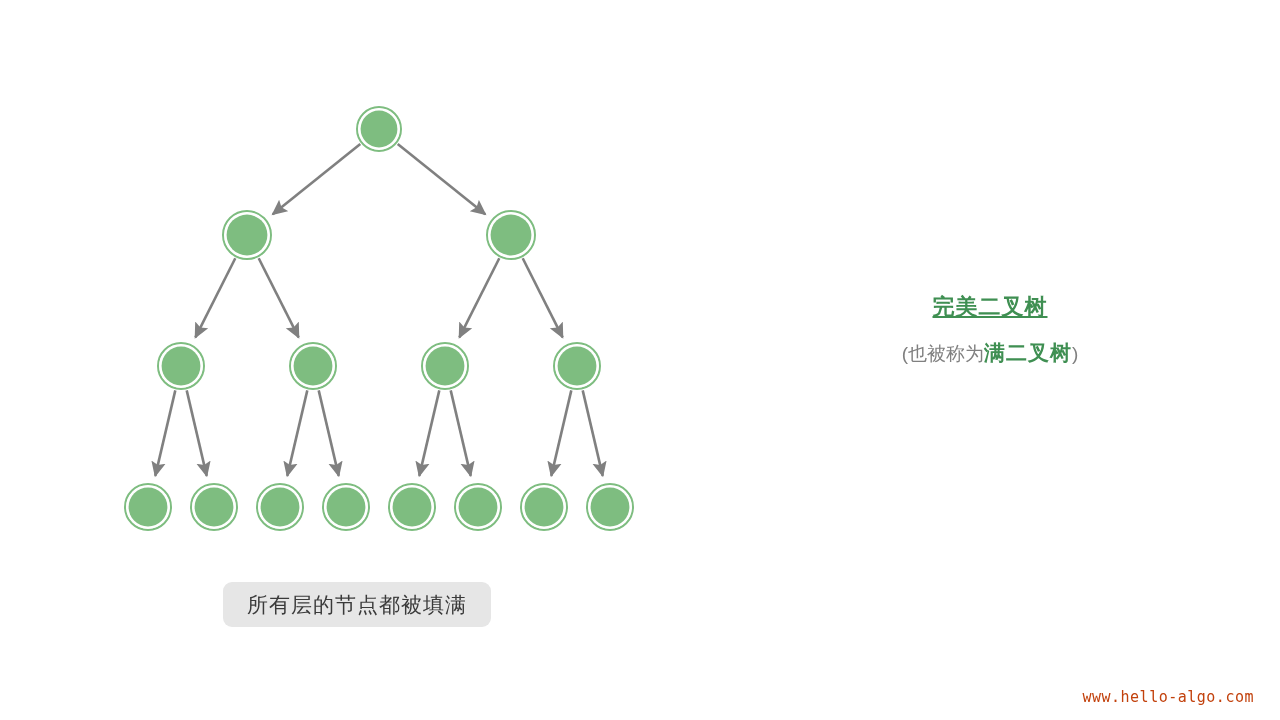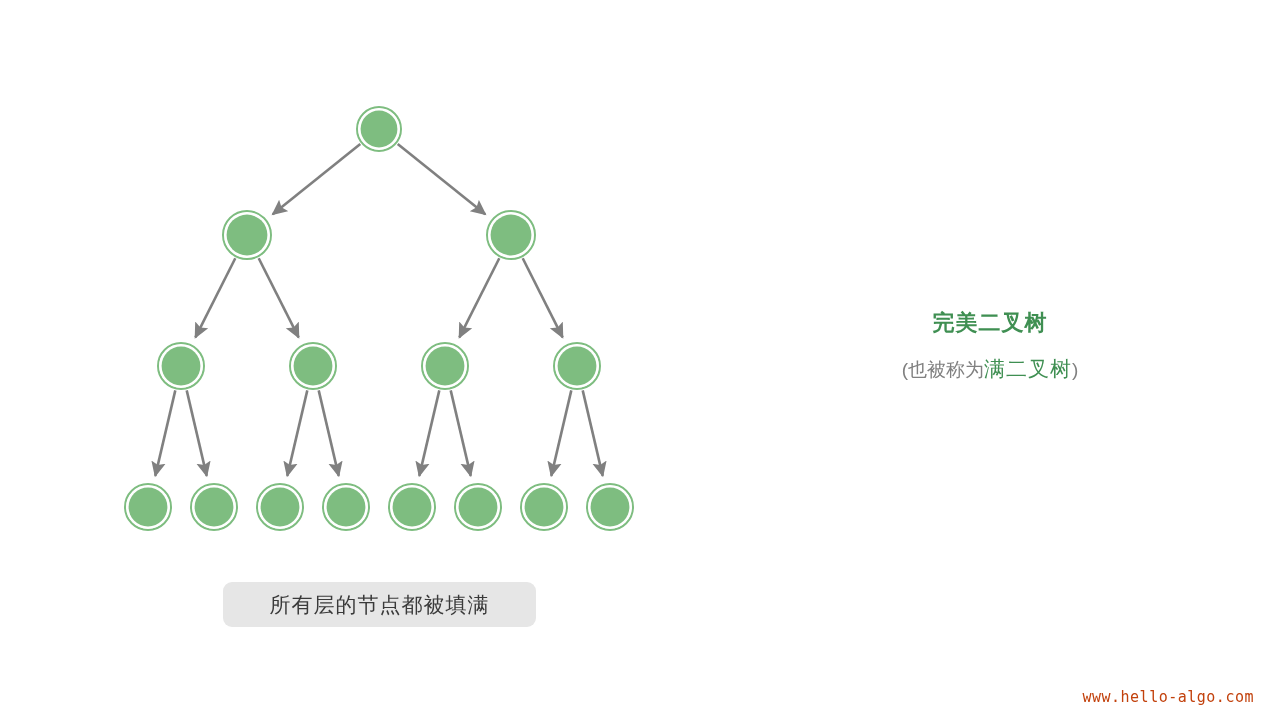--- a/index.html
+++ b/index.html
@@ -31,49 +31,50 @@
     width: 400px;
     text-align: center;
   }
   .caption-title {
     font-family: "Liberation Sans", "DejaVu Sans", sans-serif;
     font-size: 22px;
     font-weight: bold;
     color: #3f8f52;
     letter-spacing: 1px;
     line-height: 30px;
-    margin: 16px;
+    margin: 0;
+    text-decoration: underline;
   }
   .caption-en {
     font-family: "DejaVu Sans Mono", "Liberation Mono", monospace;
     font-size: 20px;
     color: #3a3a3a;
     line-height: 30px;
     margin-top: 16px;
     letter-spacing: 0px;
   }
   .caption-alias {
     font-size: 19px;
     color: #808080;
     line-height: 30px;
     margin-top: 16px;
   }
   .caption-alias .alias-strong {
     color: #3f8f52;
-    font-weight: normal;
+    font-weight: bold;
     font-size: 21px;
     letter-spacing: 1px;
   }
 
   
   .badge {
     position: absolute;
     left: 223px;
     top: 582px;
-    width: 313px;
+    width: 268px;
     height: 45px;
     border-radius: 9px;
     background: #e6e6e6;
     display: flex;
     align-items: center;
     justify-content: center;
   }
   .badge-text {
     font-size: 21px;
     color: #3a3a3a;

